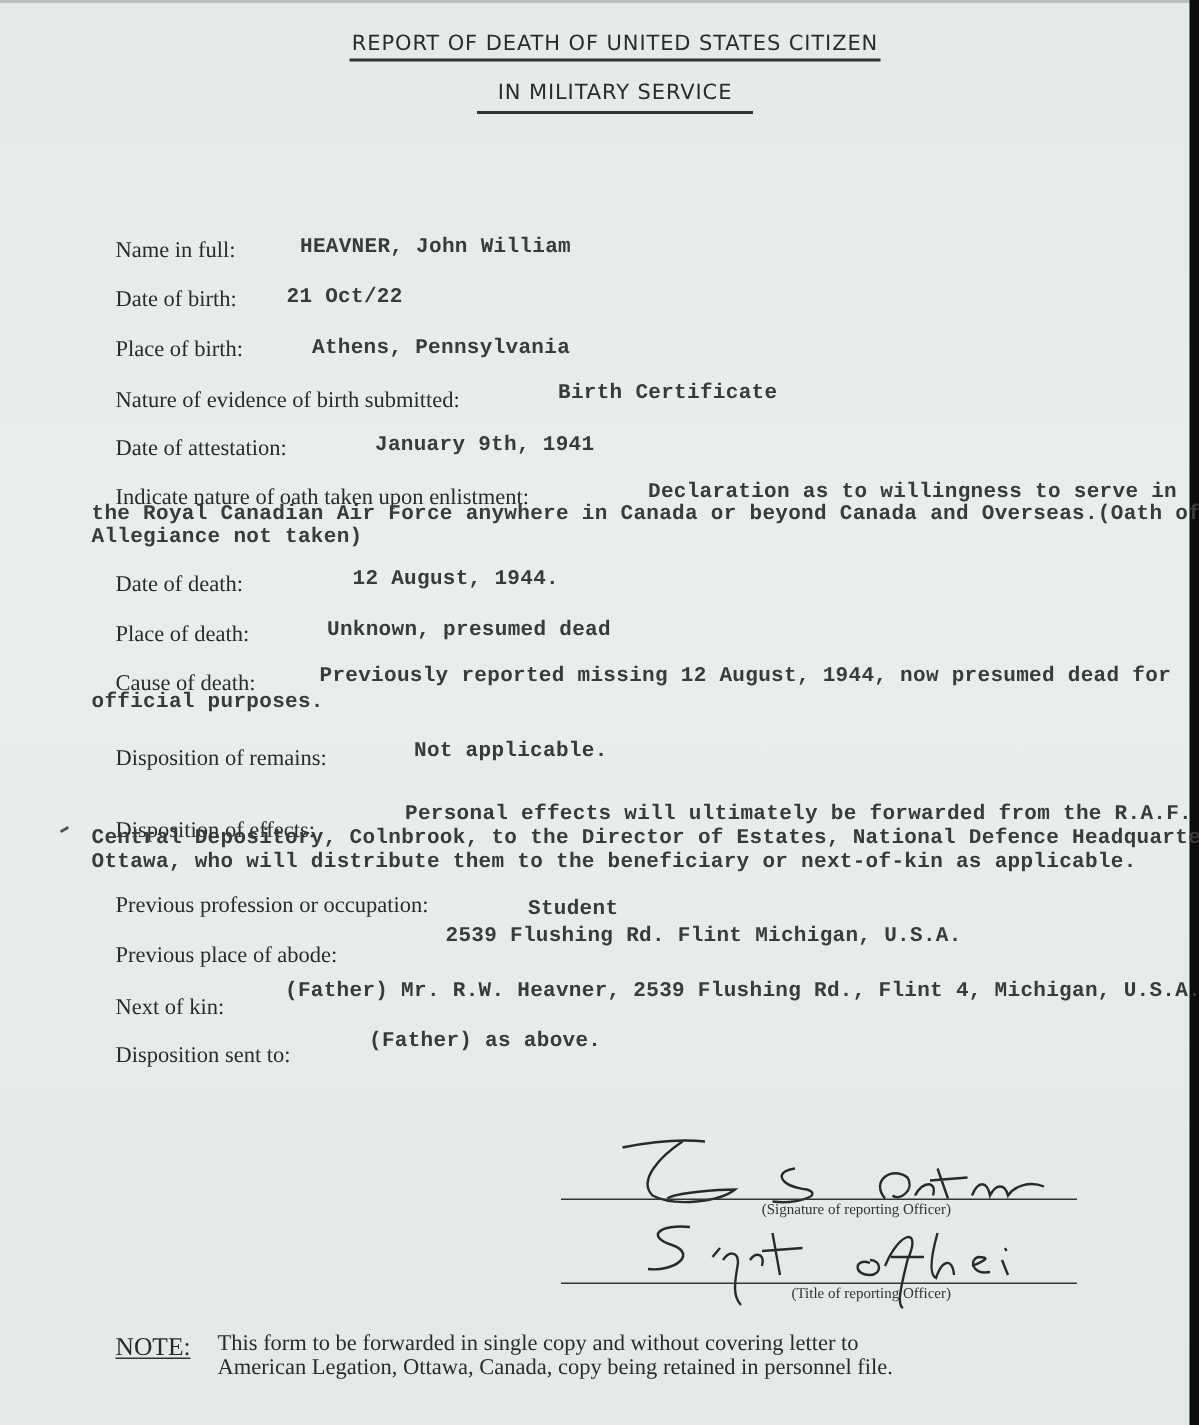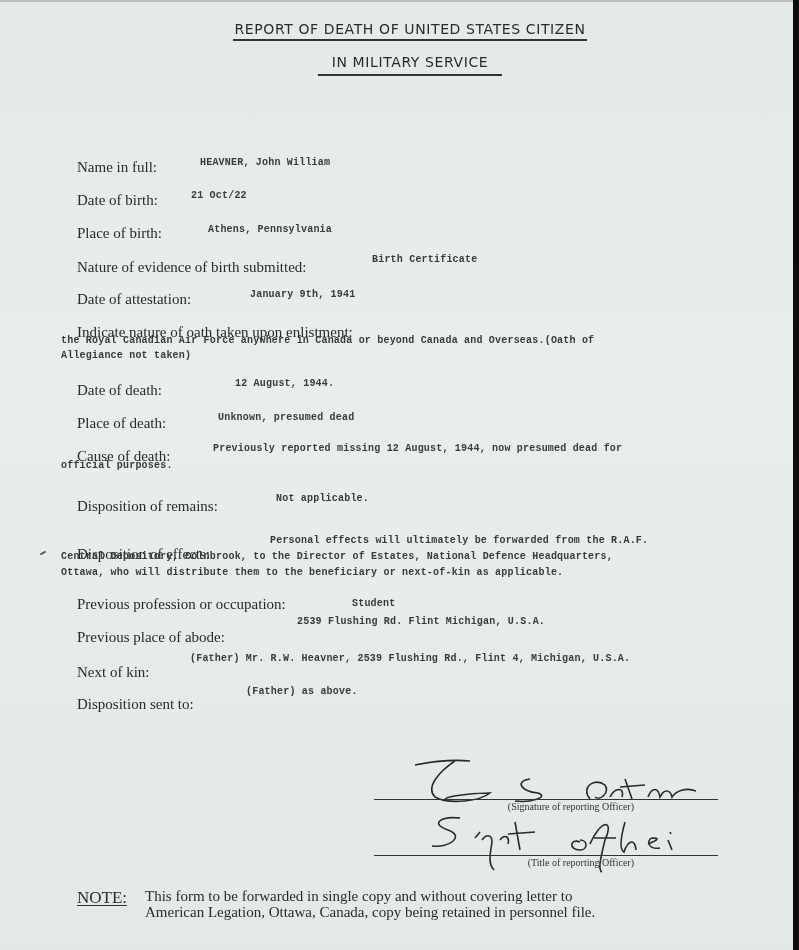--- a/index.html
+++ b/index.html
@@ -26,21 +26,21 @@
   .t2 span { padding: 0 14px 4px 14px; }
 
   .label {
     position: absolute;
     font-family: "Liberation Serif", serif;
     font-size: 15px; color: #2a2a2a; white-space: nowrap;
   }
   .val {
     position: absolute;
     font-family: "Liberation Mono", monospace;
-    font-size: 10px; font-weight: bold; color: #3a3a3a; white-space: nowrap;
+    font-size: 14px; font-weight: bold; color: #3a3a3a; white-space: nowrap;
     letter-spacing: 0.2px;
   }
 
   .sigline {
     position: absolute; left: 374px; width: 344px; height: 0;
     border-top: 1.5px solid #333;
   }
   .siglabel {
     position: absolute; left: 374px; width: 260px; text-align: right;
     font-family: "Liberation Serif", serif; font-size: 10px; color: #333;
@@ -74,20 +74,21 @@
   <div class="label" style="left:77px;top:223px">Place of birth:</div>
   <div class="val" style="left:208px;top:222px">Athens, Pennsylvania</div>
 
   <div class="label" style="left:77px;top:257px">Nature of evidence of birth submitted:</div>
   <div class="val" style="left:372px;top:252px">Birth Certificate</div>
 
   <div class="label" style="left:77px;top:289px">Date of attestation:</div>
   <div class="val" style="left:250px;top:287px">January 9th, 1941</div>
 
   <div class="label" style="left:77px;top:322px">Indicate nature of oath taken upon enlistment:</div>
+  <div class="val" style="left:432px;top:318px">Declaration as to willingness to serve in</div>
   <div class="val" style="left:61px;top:333px">the Royal Canadian Air Force anywhere in Canada or beyond Canada and Overseas.(Oath of</div>
   <div class="val" style="left:61px;top:348px">Allegiance not taken)</div>
 
   <div class="label" style="left:77px;top:380px">Date of death:</div>
   <div class="val" style="left:235px;top:376px">12 August, 1944.</div>
 
   <div class="label" style="left:77px;top:413px">Place of death:</div>
   <div class="val" style="left:218px;top:410px">Unknown, presumed dead</div>
 
   <div class="label" style="left:77px;top:446px">Cause of death:</div>

